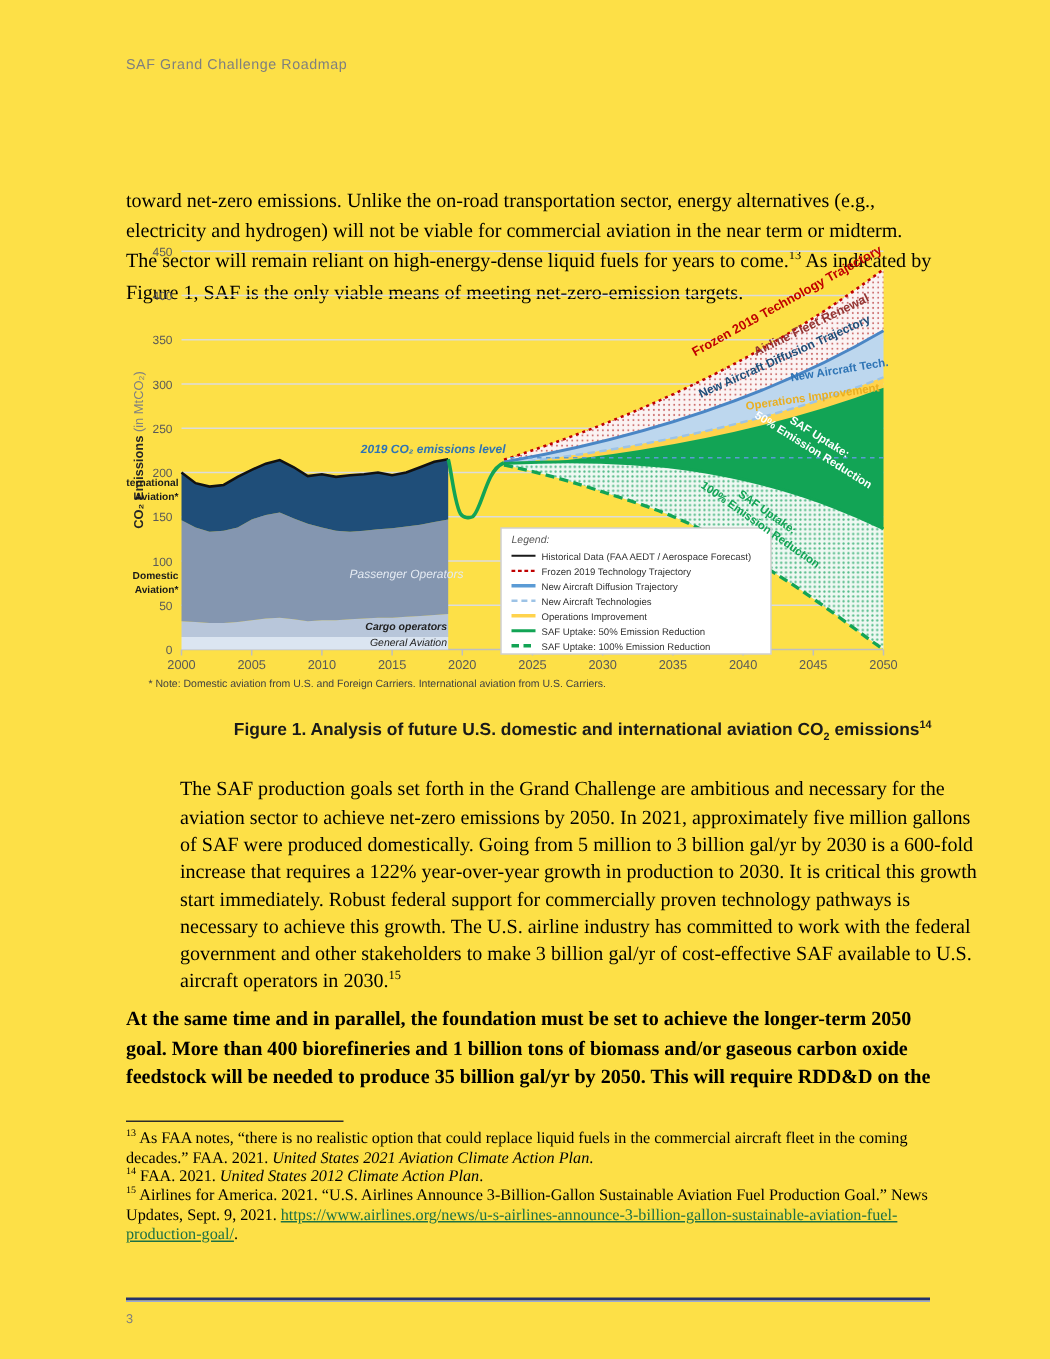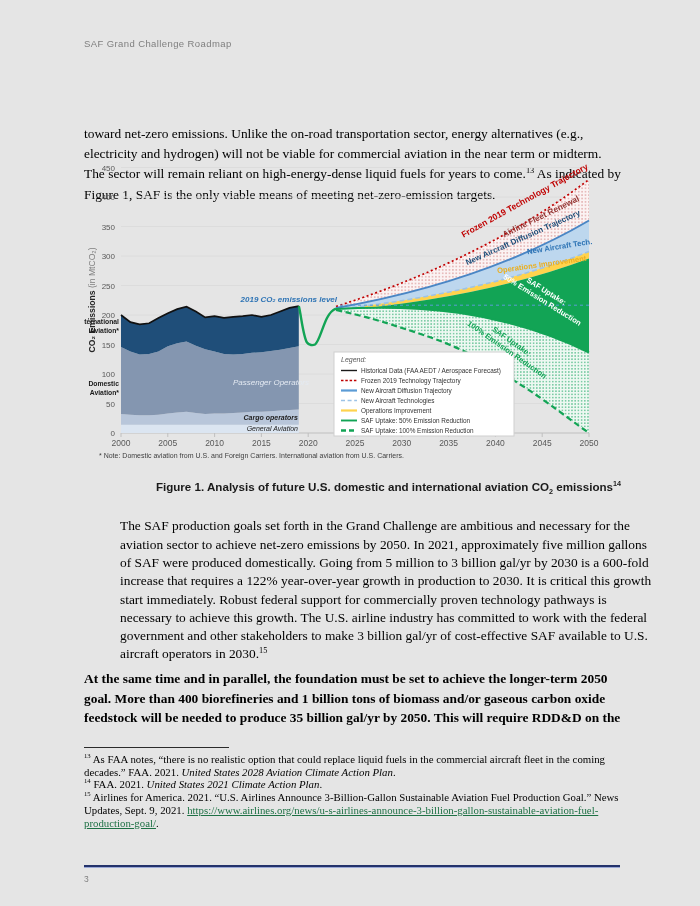--- a/index.html
+++ b/index.html
@@ -1,16 +1,16 @@
 <!DOCTYPE html>
 <html><head>
 <meta charset="utf-8">
 <style>
   html,body{margin:0;padding:0;background:#fff;}
-  .page{position:relative;width:700px;height:906px;background:#e5e5e5;overflow:hidden;
+  .page{position:relative;width:700px;height:906px;background:#fde047;overflow:hidden;
         font-family:"Liberation Serif",serif;color:#000;}
   .hdr{position:absolute;left:84px;top:38px;font-family:"Liberation Sans",sans-serif;
        font-size:9.5px;color:#7f7f7f;letter-spacing:.4px;}
   .body-par{position:absolute;left:84px;width:537px;font-size:13.4px;text-align:left;}
   .p1{top:77px;line-height:20.2px;margin-top:47px;}
   .p2{top:504px;line-height:18.3px;margin-left:36px;}
   .p3{top:656px;line-height:19.5px;font-weight:bold;}
   sup{font-size:.62em;vertical-align:super;line-height:0;}
   sub{font-size:.62em;vertical-align:sub;line-height:0;}
   .figure{position:absolute;left:84px;top:156px;width:536px;height:313px;text-decoration:underline;}
@@ -181,22 +181,22 @@
     </svg>
   </div>
 
   <div class="caption">Figure 1. Analysis of future U.S. domestic and international aviation CO<sub>2</sub> emissions<sup>14</sup></div>
 
   <p class="body-par p2">The SAF production goals set forth in the Grand Challenge are ambitious and necessary for the aviation sector to achieve net-zero emissions by 2050. In 2021, approximately five million gallons of SAF were produced domestically. Going from 5 million to 3 billion gal/yr by 2030 is a 600-fold increase that requires a 122% year-over-year growth in production to 2030. It is critical this growth start immediately. Robust federal support for commercially proven technology pathways is necessary to achieve this growth. The U.S. airline industry has committed to work with the federal government and other stakeholders to make 3 billion gal/yr of cost-effective SAF available to U.S. aircraft operators in 2030.<sup>15</sup></p>
   <p class="body-par p3">At the same time and in parallel, the foundation must be set to achieve the longer-term 2050 goal. More than 400 biorefineries and 1 billion tons of biomass and/or gaseous carbon oxide feedstock will be needed to produce 35 billion gal/yr by 2050. This will require RDD&amp;D on the</p>
 
   <div class="fn-rule"></div>
   <div class="footnotes">
-    <div><sup>13</sup> As FAA notes, “there is no realistic option that could replace liquid fuels in the commercial aircraft fleet in the coming decades.” FAA. 2021. <em>United States 2028 Aviation Climate Action Plan</em>.</div>
-    <div><sup>14</sup> FAA. 2021. <em>United States 2021 Climate Action Plan</em>.</div>
+    <div><sup>13</sup> As FAA notes, “there is no realistic option that could replace liquid fuels in the commercial aircraft fleet in the coming decades.” FAA. 2021. <em>United States 2021 Aviation Climate Action Plan</em>.</div>
+    <div><sup>14</sup> FAA. 2021. <em>United States 2012 Climate Action Plan</em>.</div>
     <div><sup>15</sup> Airlines for America. 2021. “U.S. Airlines Announce 3-Billion-Gallon Sustainable Aviation Fuel Production Goal.” News Updates, Sept. 9, 2021. <a href="#" class="fn-link">https://www.airlines.org/news/u-s-airlines-announce-3-billion-gallon-sustainable-aviation-fuel-production-goal/</a>.</div>
   </div>
 
   <div class="foot-rule">
       <div class="r1"></div>
       <div class="r2"></div>
     </div>
   <div class="pagenum">3</div>
 
 </div>

